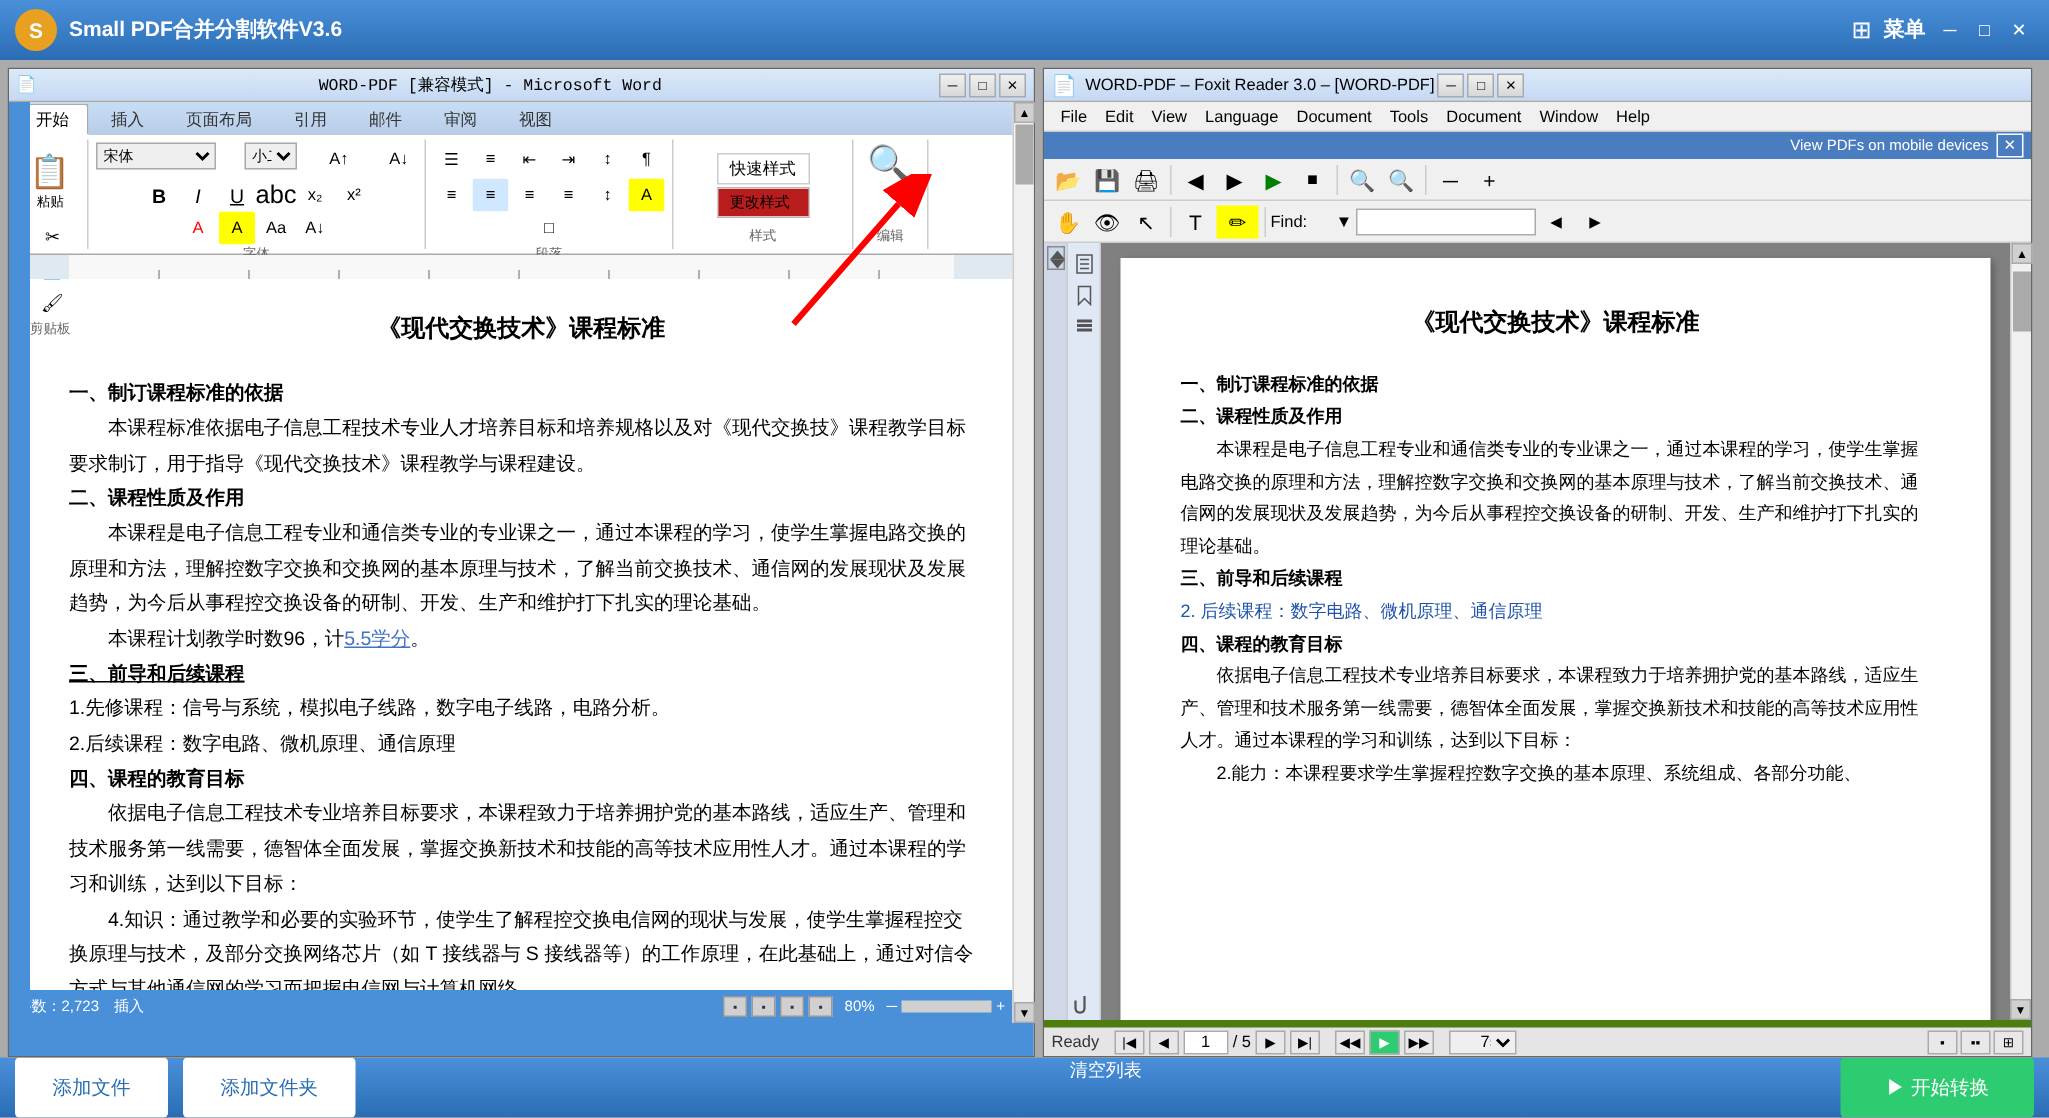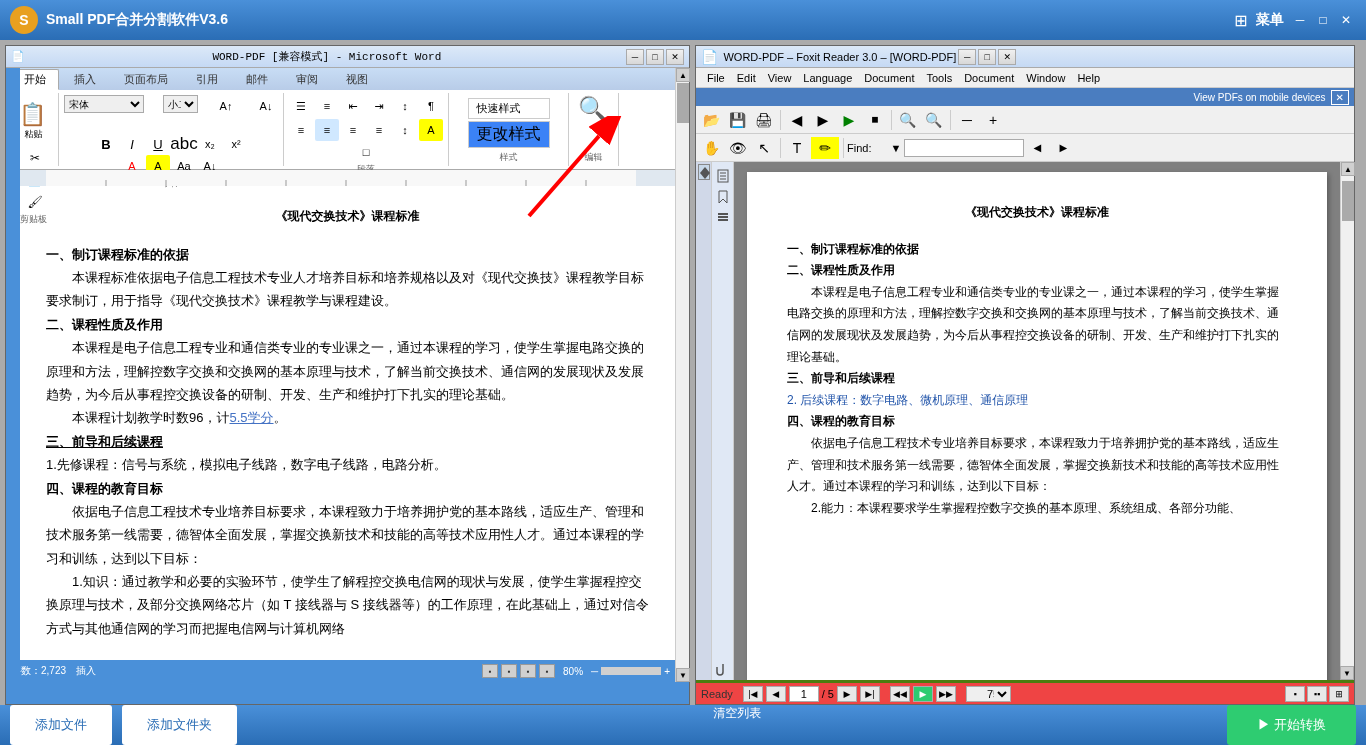--- a/index.html
+++ b/index.html
@@ -131,21 +131,21 @@
     }
     #word-content-area {
       height: calc(660px - 22px - 22px - 80px - 16px - 22px - 22px);
       overflow: hidden;
       background: white;
       padding: 20px 40px;
       font-size: 13px;
       line-height: 1.8;
       color: #000;
     }
-    .doc-title { text-align: center; font-size: 12px; font-weight: bold; margin-bottom: 15px; }
+    .doc-title { text-align: center; font-size: 16px; font-weight: bold; margin-bottom: 15px; }
     .section-heading { font-weight: bold; }
     .indent { text-indent: 2em; }
     .highlight { color: #4472c4; text-decoration: underline; }
     #word-statusbar {
       height: 22px;
       background: #4a90d9;
       color: white;
       font-size: 10px;
       display: flex;
       align-items: center;
@@ -299,22 +299,22 @@
       color: #000;
       box-shadow: 2px 2px 5px rgba(0,0,0,0.3);
     }
     #foxit-scrollbar {
       width: 14px;
       background: #f0f0f0;
       border-left: 1px solid #ccc;
     }
     #foxit-statusbar {
       height: 24px;
-      background: #ef4444;
-      border-top: 3px solid #4d7c0f;
+      background: #e5e5e5;
+      border-top: 5px solid #4d7c0f;
       display: flex;
       align-items: center;
       padding: 0 5px;
       font-size: 11px;
       position: absolute;
       bottom: 0;
       left: 0;
       right: 0;
     }
     .status-left { margin-right: 10px; color: #333; }
@@ -494,21 +494,21 @@
         </div>
         <div style="display:flex; flex-direction:column; margin-left:3px;">
           <span class="ribbon-btn" style="font-size:12px;">✂</span>
           <span class="ribbon-btn" style="font-size:12px;">📄</span>
           <span class="ribbon-btn" style="font-size:12px;">🖌</span>
         </div>
         <span class="ribbon-group-label">剪贴板</span>
       </div>
 
       <div class="ribbon-group" style="min-width:150px;">
-        <div style="display:flex; gap:16px; margin-bottom:16px;">
+        <div style="display:flex; gap:16px; margin-bottom:2px;">
           <select class="font-selector">
             <option>宋体</option>
           </select>
           <select class="size-selector">
             <option>小二</option>
           </select>
           <span class="ribbon-btn" style="font-size:11px;">A↑</span>
           <span class="ribbon-btn" style="font-size:11px;">A↓</span>
         </div>
         <div style="display:flex; gap:2px;">
@@ -547,21 +547,21 @@
         </div>
         <div style="display:flex; gap:2px;">
           <span class="ribbon-btn" style="font-size:11px;">□</span>
         </div>
         <span class="ribbon-group-label">段落</span>
       </div>
 
       <div class="ribbon-group" style="min-width:120px;">
         <div style="display:flex; flex-direction:column; gap:2px; height:100%; justify-content:center;">
           <div style="border:1px solid #ccc; padding:2px 8px; background:white; font-size:11px; cursor:pointer;">快速样式</div>
-          <div style="border:1px solid #ccc; padding:2px 8px; background:#3b82f6; font-size:16px; cursor:pointer;">更改样式</div>
+          <div style="border:1px solid #ccc; padding:2px 8px; background:#b91c1c; font-size:10px; cursor:pointer;">更改样式</div>
         </div>
         <span class="ribbon-group-label">样式</span>
       </div>
 
       <div class="ribbon-group">
         <div style="font-size:24px; cursor:pointer;">🔍</div>
         <span class="ribbon-group-label">编辑</span>
       </div>
     </div>
 
@@ -593,26 +593,27 @@
 
         <div>
           <p class="section-heading">二、课程性质及作用</p>
           <p class="indent">本课程是电子信息工程专业和通信类专业的专业课之一，通过本课程的学习，使学生掌握电路交换的原理和方法，理解控数字交换和交换网的基本原理与技术，了解当前交换技术、通信网的发展现状及发展趋势，为今后从事程控交换设备的研制、开发、生产和维护打下扎实的理论基础。</p>
           <p class="indent">本课程计划教学时数96，计<span class="highlight">5.5学分</span>。</p>
         </div>
 
         <div>
           <p class="section-heading"><span style="text-decoration:underline;">三、前导和后续课程</span></p>
           <p>1.先修课程：信号与系统，模拟电子线路，数字电子线路，电路分析。</p>
+          <p>2.后续课程：数字电路、微机原理、通信原理</p>
         </div>
 
         <div>
           <p class="section-heading" style="font-weight:bold;">四、课程的教育目标</p>
           <p class="indent">依据电子信息工程技术专业培养目标要求，本课程致力于培养拥护党的基本路线，适应生产、管理和技术服务第一线需要，德智体全面发展，掌握交换新技术和技能的高等技术应用性人才。通过本课程的学习和训练，达到以下目标：</p>
-          <p class="indent">1.知识：通过教学和必要的实验环节，使学生了解程控交换电信网的现状与发展，使学生掌握程控交换原理与技术，及部分交换网络芯片（如 T 接线器与 S 接线器等）的工作原理，在此基础上，通过对信令方式与其他通信网的学习而把握电信网与计算机网络</p>
+          <p class="indent">4.知识：通过教学和必要的实验环节，使学生了解程控交换电信网的现状与发展，使学生掌握程控交换原理与技术，及部分交换网络芯片（如 T 接线器与 S 接线器等）的工作原理，在此基础上，通过对信令方式与其他通信网的学习而把握电信网与计算机网络</p>
         </div>
       </div>
     </div>
 
     <div id="word-bottom-toolbar">
       <span>字数：2,723</span>
       <span style="margin-left:10px;">插入</span>
       <div class="zoom-controls">
         <span class="small-win-btn">▪</span>
         <span class="small-win-btn">▪</span>

